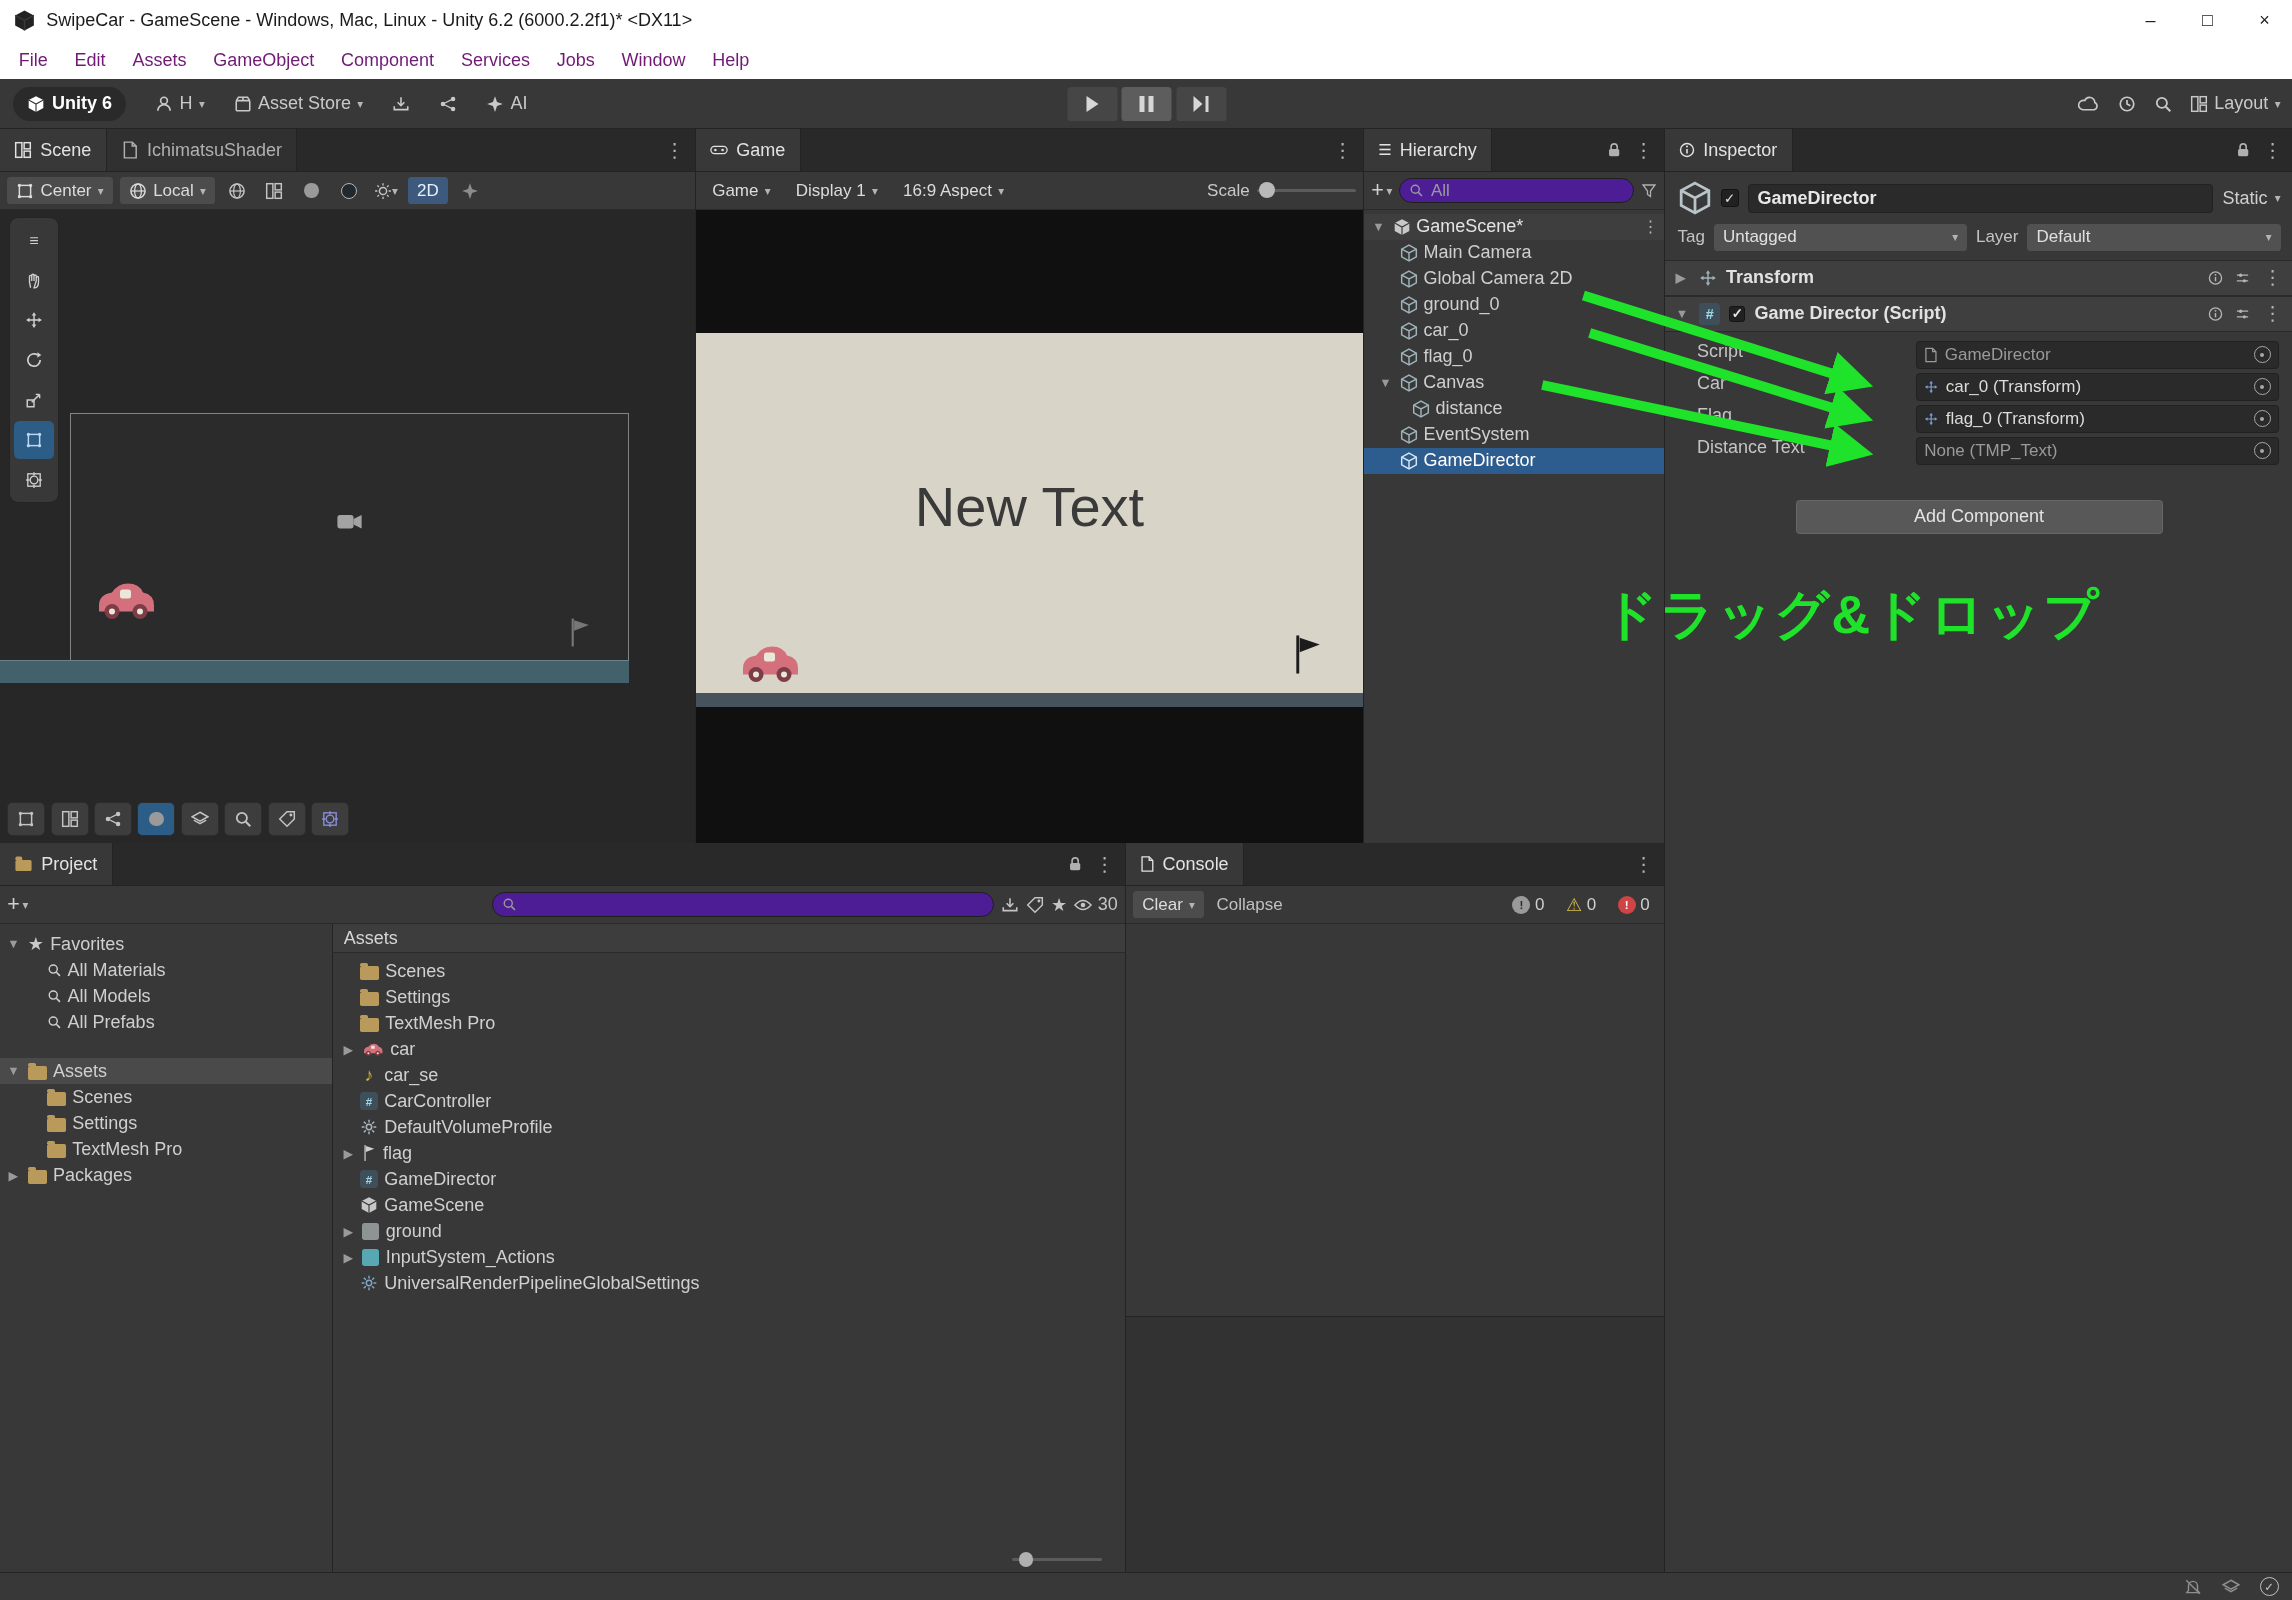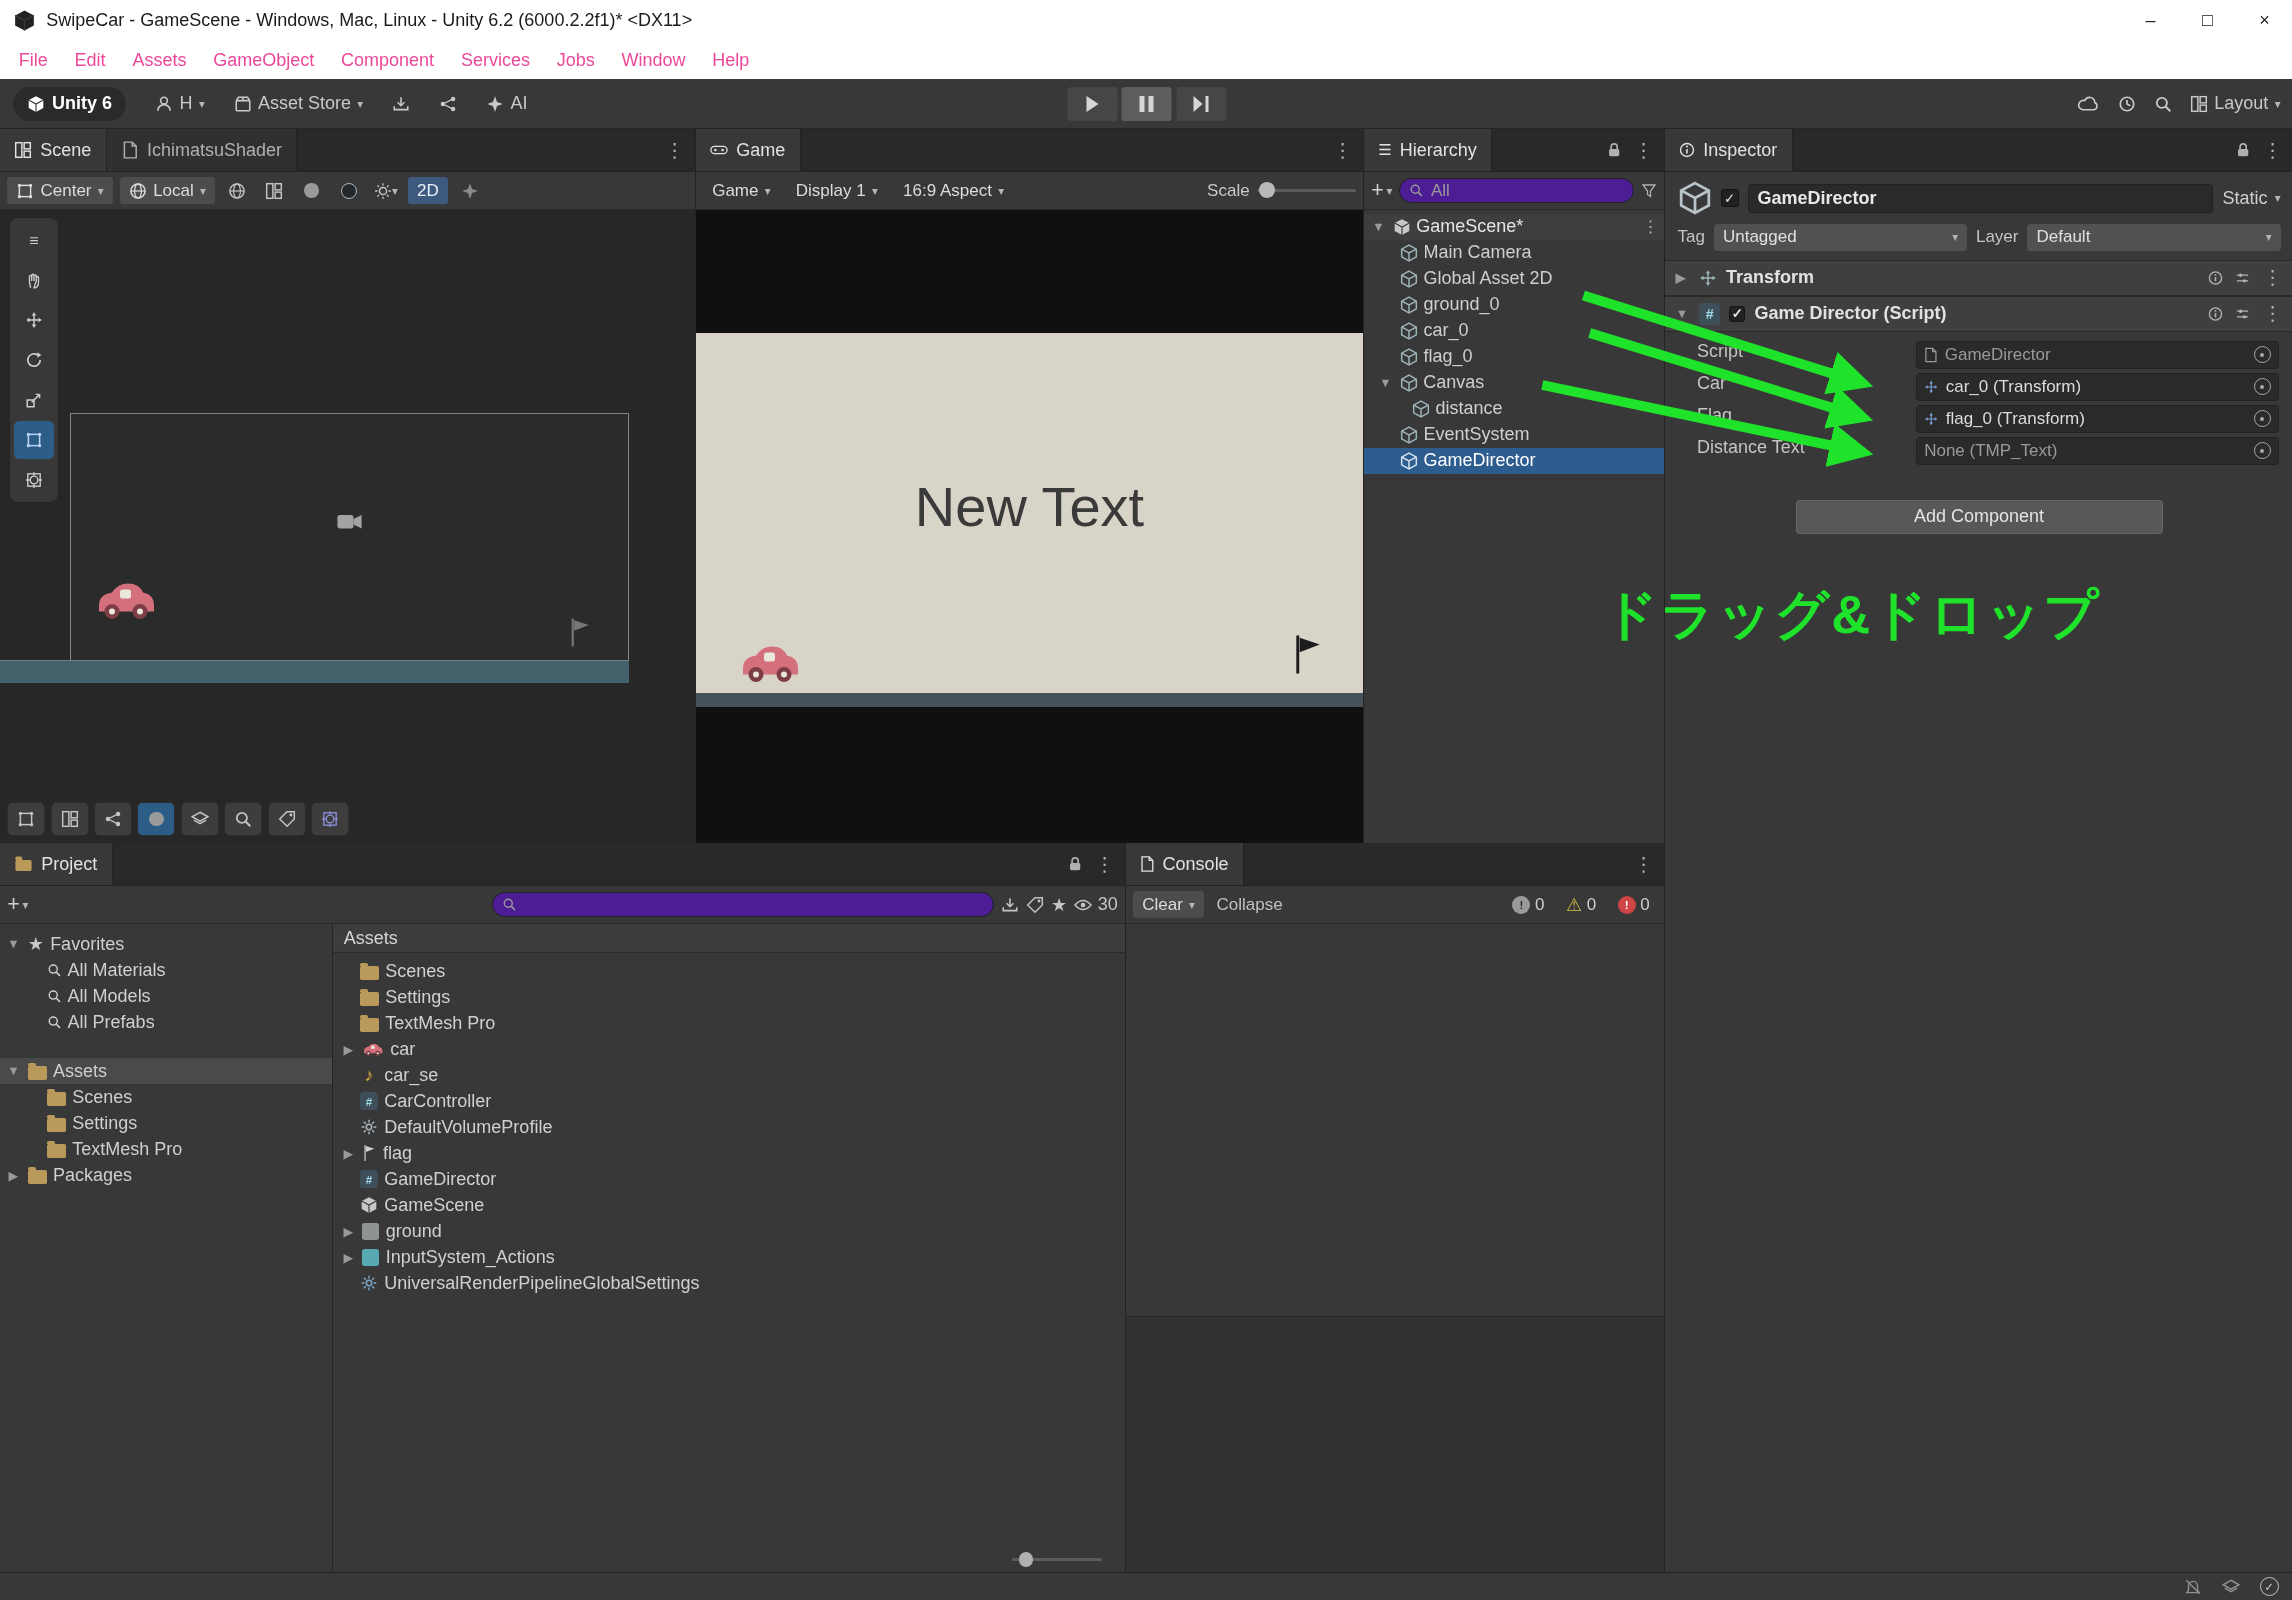--- a/index.html
+++ b/index.html
@@ -8,21 +8,21 @@
   .window { position:relative; width:2293px; height:1600px; background:#383838; color:#d2d2d2; overflow:hidden; font-size:18px; }
 
   
   .titlebar { height:41px; background:#ffffff; color:#1b1b1b; display:flex; align-items:center; padding-left:12.5px; }
   .titlebar .app-icon { width:23px; height:23px; color:#222; margin-right:10.7px; }
   .titlebar .title-text { font-size:18px; }
   .win-controls { margin-left:auto; display:flex; height:100%; }
   .win-controls span { width:57px; display:flex; align-items:center; justify-content:center; font-size:18px; color:#222; }
 
   
-  .menubar { height:38px; background:#ffffff; color:#ec4899; display:flex; align-items:flex-start; padding-left:5.4px; }
+  .menubar { height:38px; background:#ffffff; color:#701a75; display:flex; align-items:flex-start; padding-left:5.4px; }
   .menubar .mitem { padding:0 13.4px; font-size:18px; height:100%; display:flex; align-items:center; }
 
   
   .toolbar { height:50px; background:#383838; border-bottom:0.9px solid #242424; display:flex; align-items:center; position:relative; padding:0 12.5px; }
   .tb-left { display:flex; align-items:center; gap:29px; }
   .unity-chip { display:flex; align-items:center; gap:7.2px; background:#2a2a2a; border-radius:17px; height:34px; padding:0 14.3px; color:#fff; font-weight:bold; }
   .tb-item { display:flex; align-items:center; gap:6.3px; color:#c9c9c9; font-size:18px; }
   .caret { font-size:11.6px; color:#b5b5b5; }
   .kebab { font-size:19.7px; color:#b5b5b5; letter-spacing:0; }
   .i { width:18px; height:18px; flex:none; }
@@ -644,21 +644,21 @@
             <div class="hrow" style="padding-left:36px">
               <svg class="i" viewBox="0 0 20 20" width="18" height="18">
                   <use href="#sym-cube"></use>
                 </svg>
               <span>Main Camera</span>
             </div>
             <div class="hrow" style="padding-left:36px">
               <svg class="i" viewBox="0 0 20 20" width="18" height="18">
                   <use href="#sym-cube"></use>
                 </svg>
-              <span>Global Asset 2D</span>
+              <span>Global Camera 2D</span>
             </div>
             <div class="hrow" style="padding-left:36px">
               <svg class="i" viewBox="0 0 20 20" width="18" height="18">
                   <use href="#sym-cube"></use>
                 </svg>
               <span>ground_0</span>
             </div>
             <div class="hrow" style="padding-left:36px">
               <svg class="i" viewBox="0 0 20 20" width="18" height="18">
                   <use href="#sym-cube"></use>

